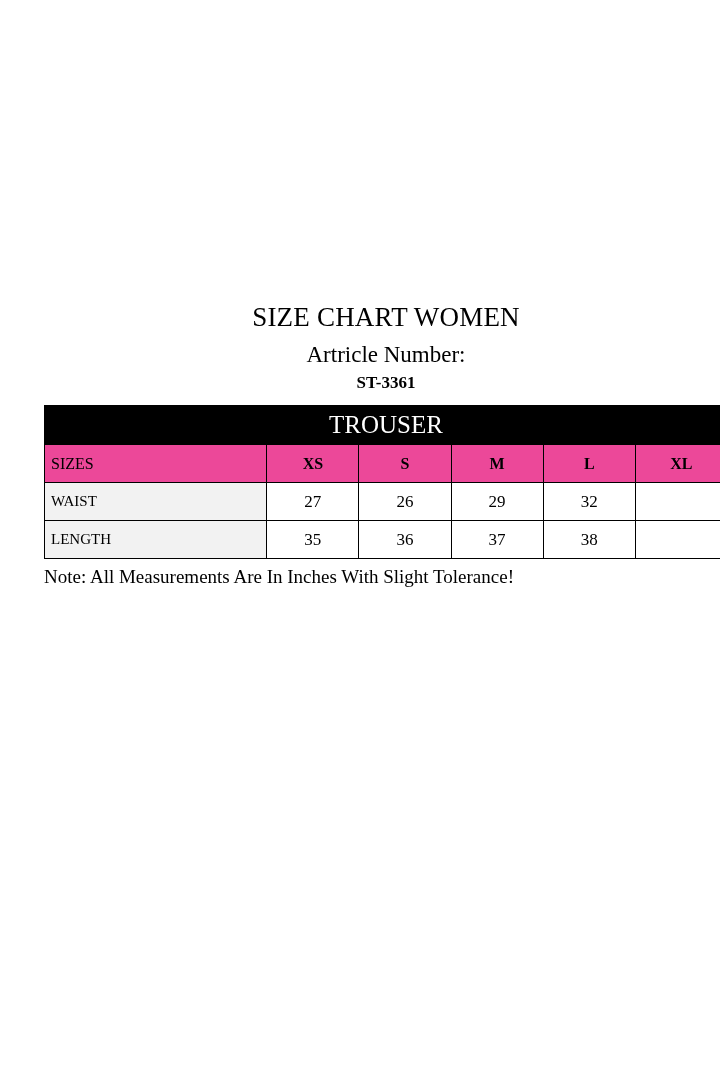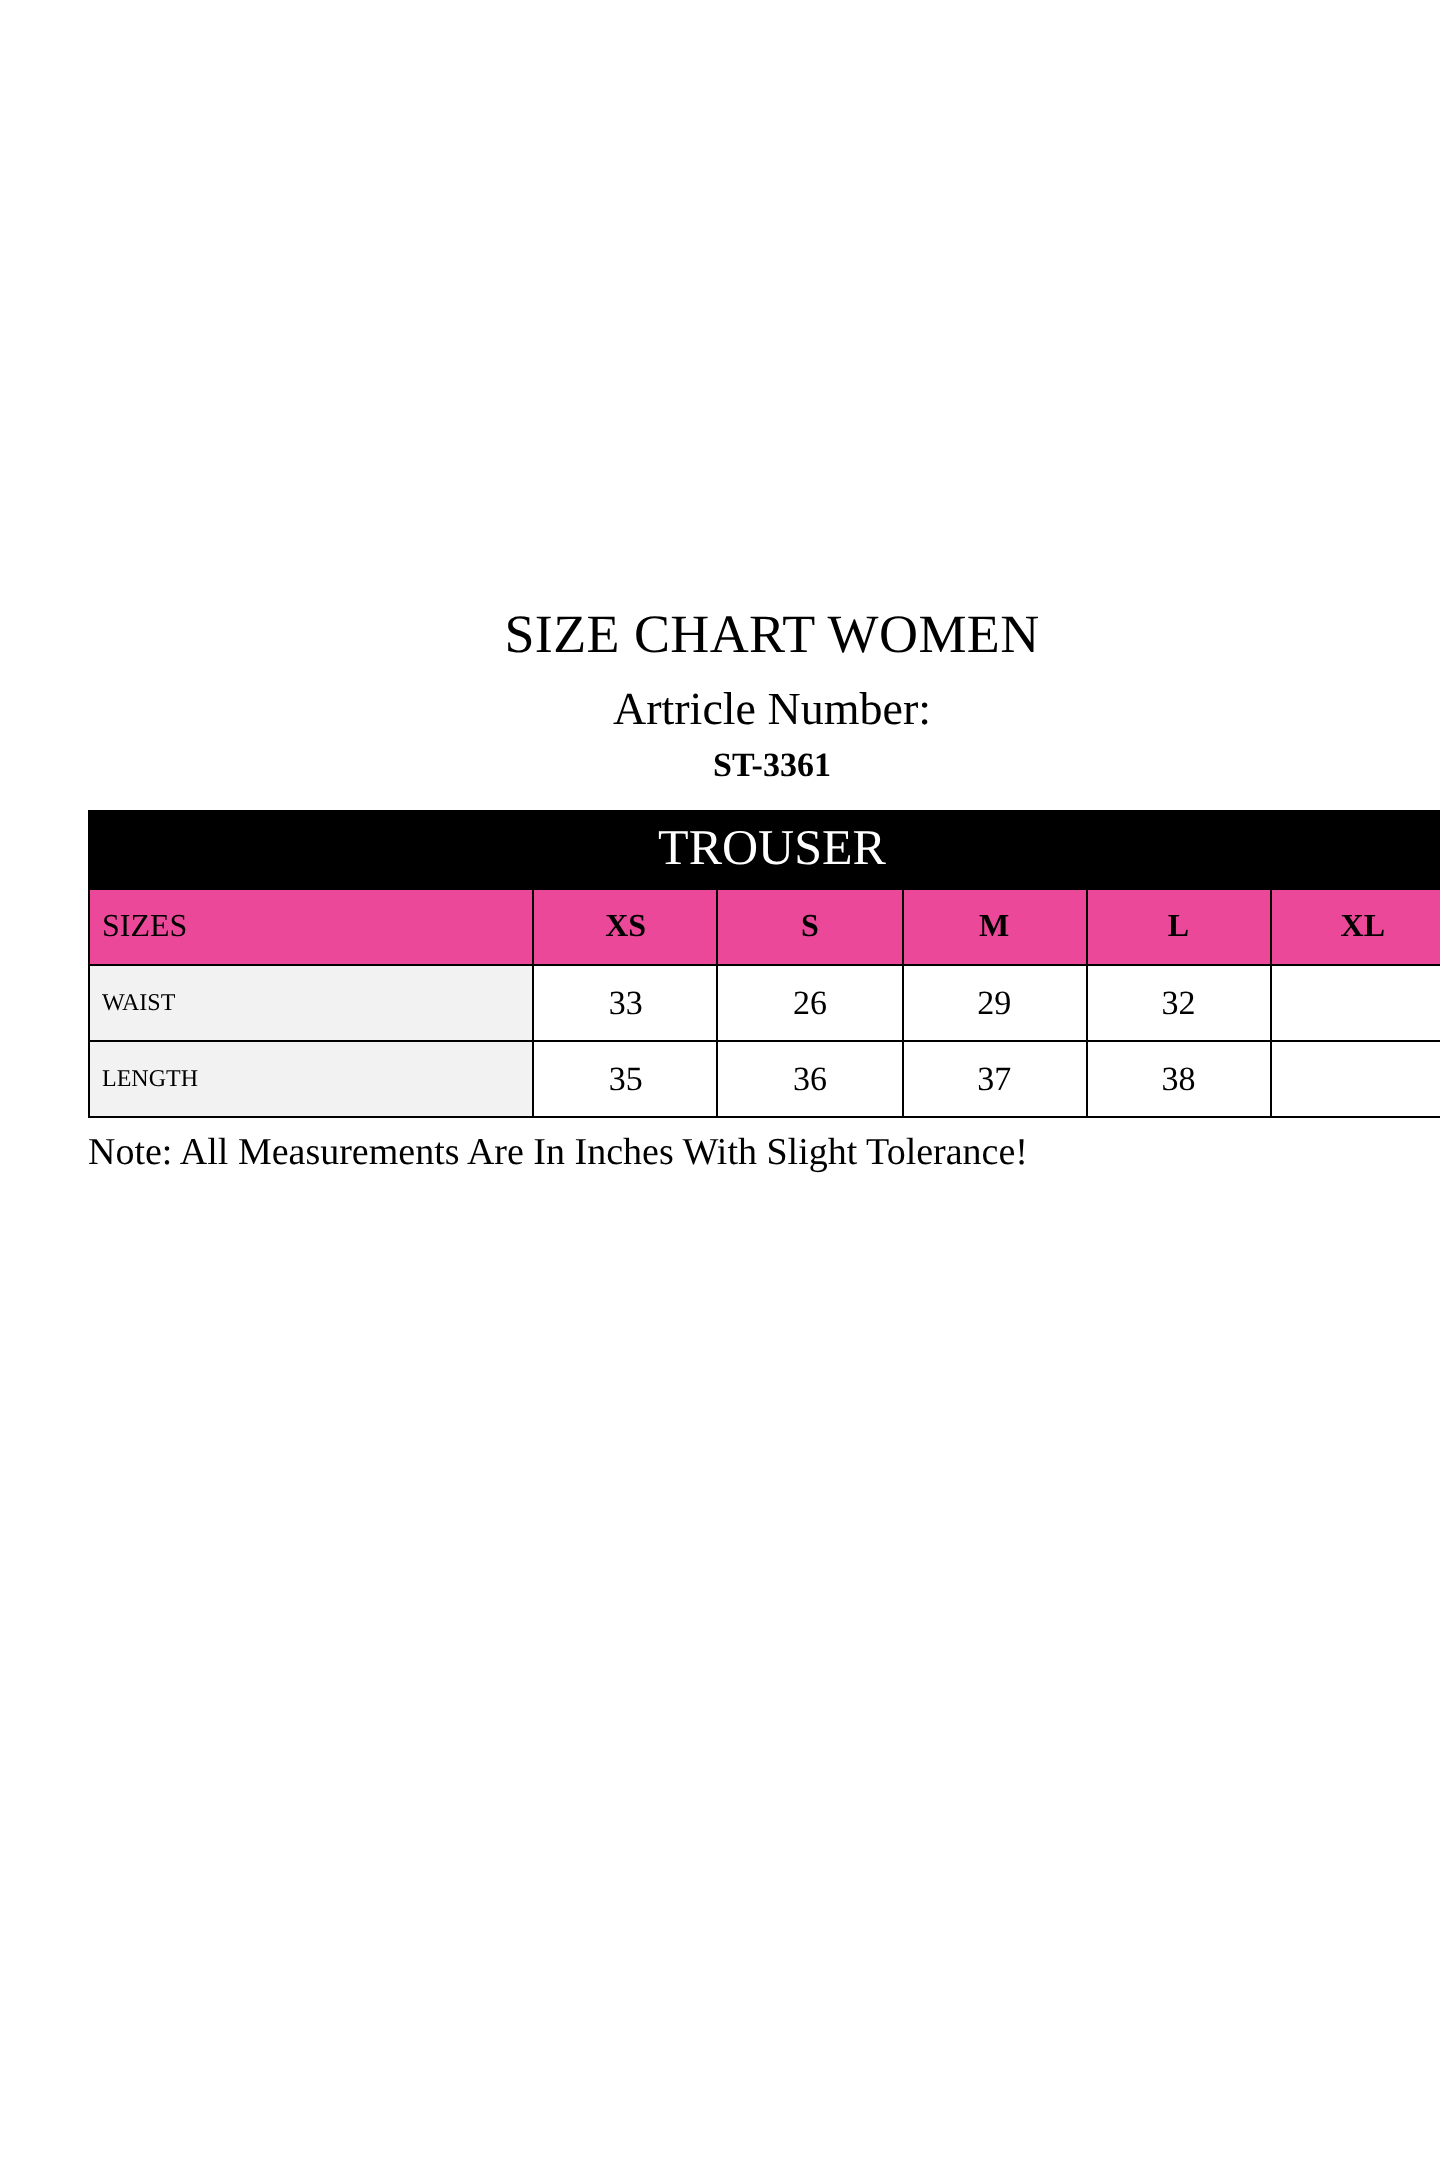--- a/index.html
+++ b/index.html
@@ -100,21 +100,21 @@
 
   .data-row td {
     height: 37px;
     font-size: 17px;
   }
 
   .data-row td.label-cell {
     background: #f2f2f2;
     text-align: left;
     padding-left: 6px;
-    font-size: 12px;
+    font-size: 15px;
   }
 
   .data-row td.value-cell {
     text-align: center;
     background: #ffffff;
   }
 
   .note {
     margin-top: 9px;
     font-size: 19px;
@@ -149,21 +149,21 @@
         <tr class="hdr-row">
           <td class="label-cell">SIZES</td>
           <td class="size-cell">XS</td>
           <td class="size-cell">S</td>
           <td class="size-cell">M</td>
           <td class="size-cell">L</td>
           <td class="size-cell">XL</td>
         </tr>
         <tr class="data-row">
           <td class="label-cell">WAIST</td>
-          <td class="value-cell">33</td>
+          <td class="value-cell">27</td>
           <td class="value-cell">26</td>
           <td class="value-cell">29</td>
           <td class="value-cell">32</td>
           <td class="value-cell"></td>
         </tr>
         <tr class="data-row">
           <td class="label-cell">LENGTH</td>
           <td class="value-cell">35</td>
           <td class="value-cell">36</td>
           <td class="value-cell">37</td>

